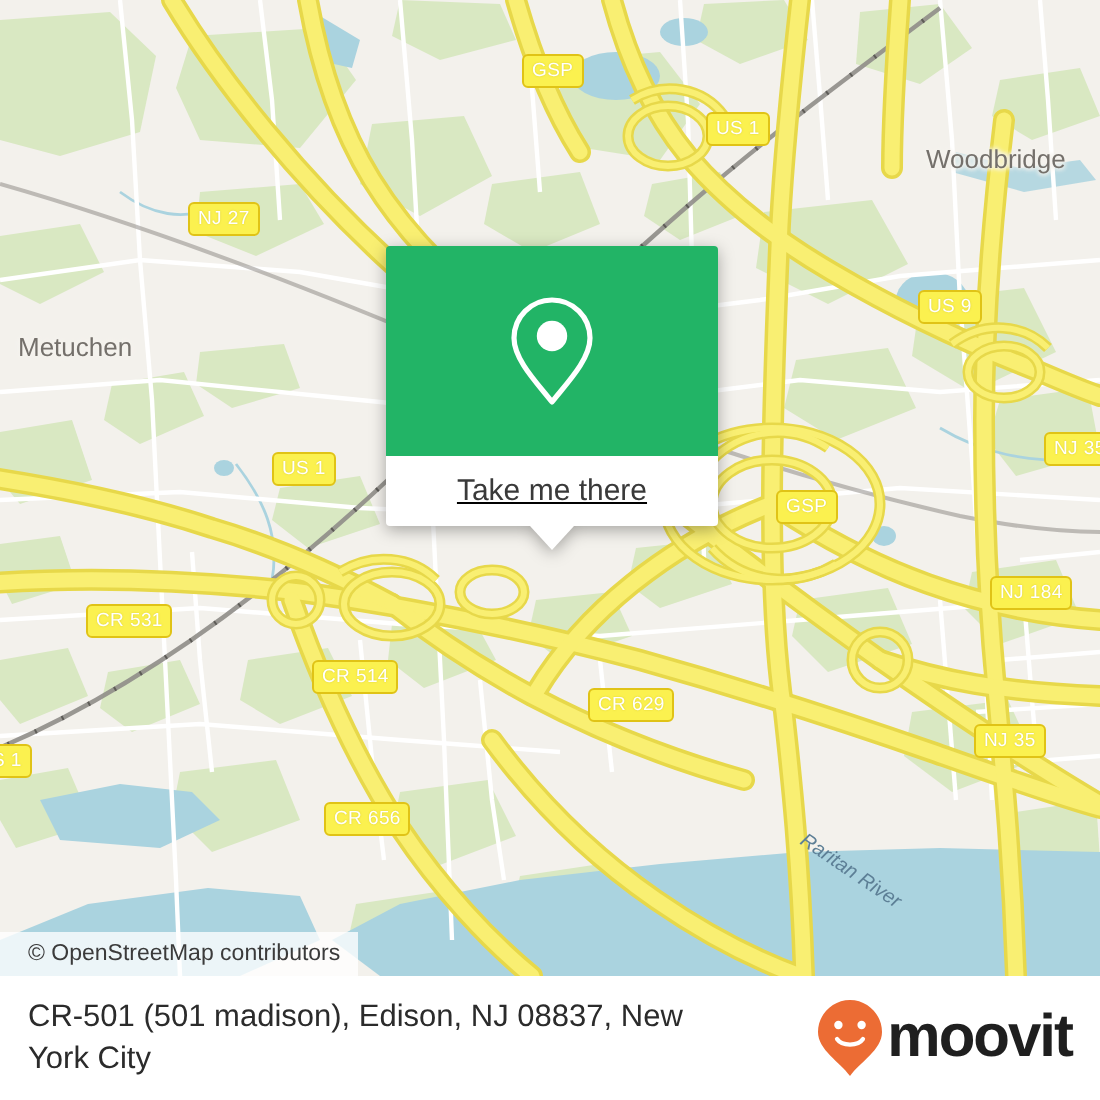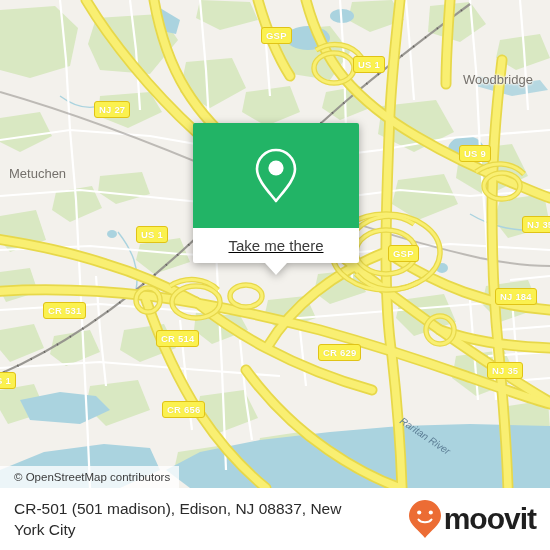--- a/index.html
+++ b/index.html
@@ -25,21 +25,21 @@
   }
   .map-svg { position: absolute; left: 0; top: 0; }
 
   
   .shield {
     position: absolute;
     background: #fbf14f;
     border: 1.5px solid #e0c316;
     border-radius: 3px;
     color: #ffffff;
-    font-weight: bold;
+    font-weight: normal;
     font-size: 9.5px;
     line-height: 11px;
     padding: 1.5px 4px 2px 4px;
     letter-spacing: 0.2px;
     white-space: nowrap;
     text-shadow: 0 0 1px rgba(160,140,0,.35);
   }
   .place-label {
     position: absolute;
     color: #74706b;
@@ -323,21 +323,21 @@
     <div class="shield" style="left:94px;  top:101px;">NJ 27</div>
     <div class="shield" style="left:261px; top:27px;">GSP</div>
     <div class="shield" style="left:353px; top:56px;">US 1</div>
     <div class="shield" style="left:459px; top:145px;">US 9</div>
     <div class="shield" style="left:522px; top:216px;">NJ 35</div>
     <div class="shield" style="left:136px; top:226px;">US 1</div>
     <div class="shield" style="left:388px; top:245px;">GSP</div>
     <div class="shield" style="left:43px;  top:292px;margin-top:10px;">CR 531</div>
     <div class="shield" style="left:495px; top:288px;">NJ 184</div>
     <div class="shield" style="left:156px; top:330px;">CR 514</div>
-    <div class="shield" style="left:318px; top:344px;">CR 629</div>
+    <div class="shield" style="left:294px; top:344px;">CR 629</div>
     <div class="shield" style="left:487px; top:362px;">NJ 35</div>
     <div class="shield" style="left:-16px; top:372px;">US 1</div>
     <div class="shield" style="left:162px; top:401px;">CR 656</div>
 
     <div class="popup">
       <div class="popup-head">
         <svg width="46" height="58" viewBox="0 0 46 58">
           <path d="M23 3 C12.5 3 4 11.5 4 22 C4 33 16 45 23 54 C30 45 42 33 42 22 C42 11.5 33.5 3 23 3 Z" fill="none" stroke="#ffffff" stroke-width="2.6" stroke-linejoin="round"></path>
           <circle cx="23" cy="21" r="7.6" fill="#ffffff"></circle>
         </svg>

